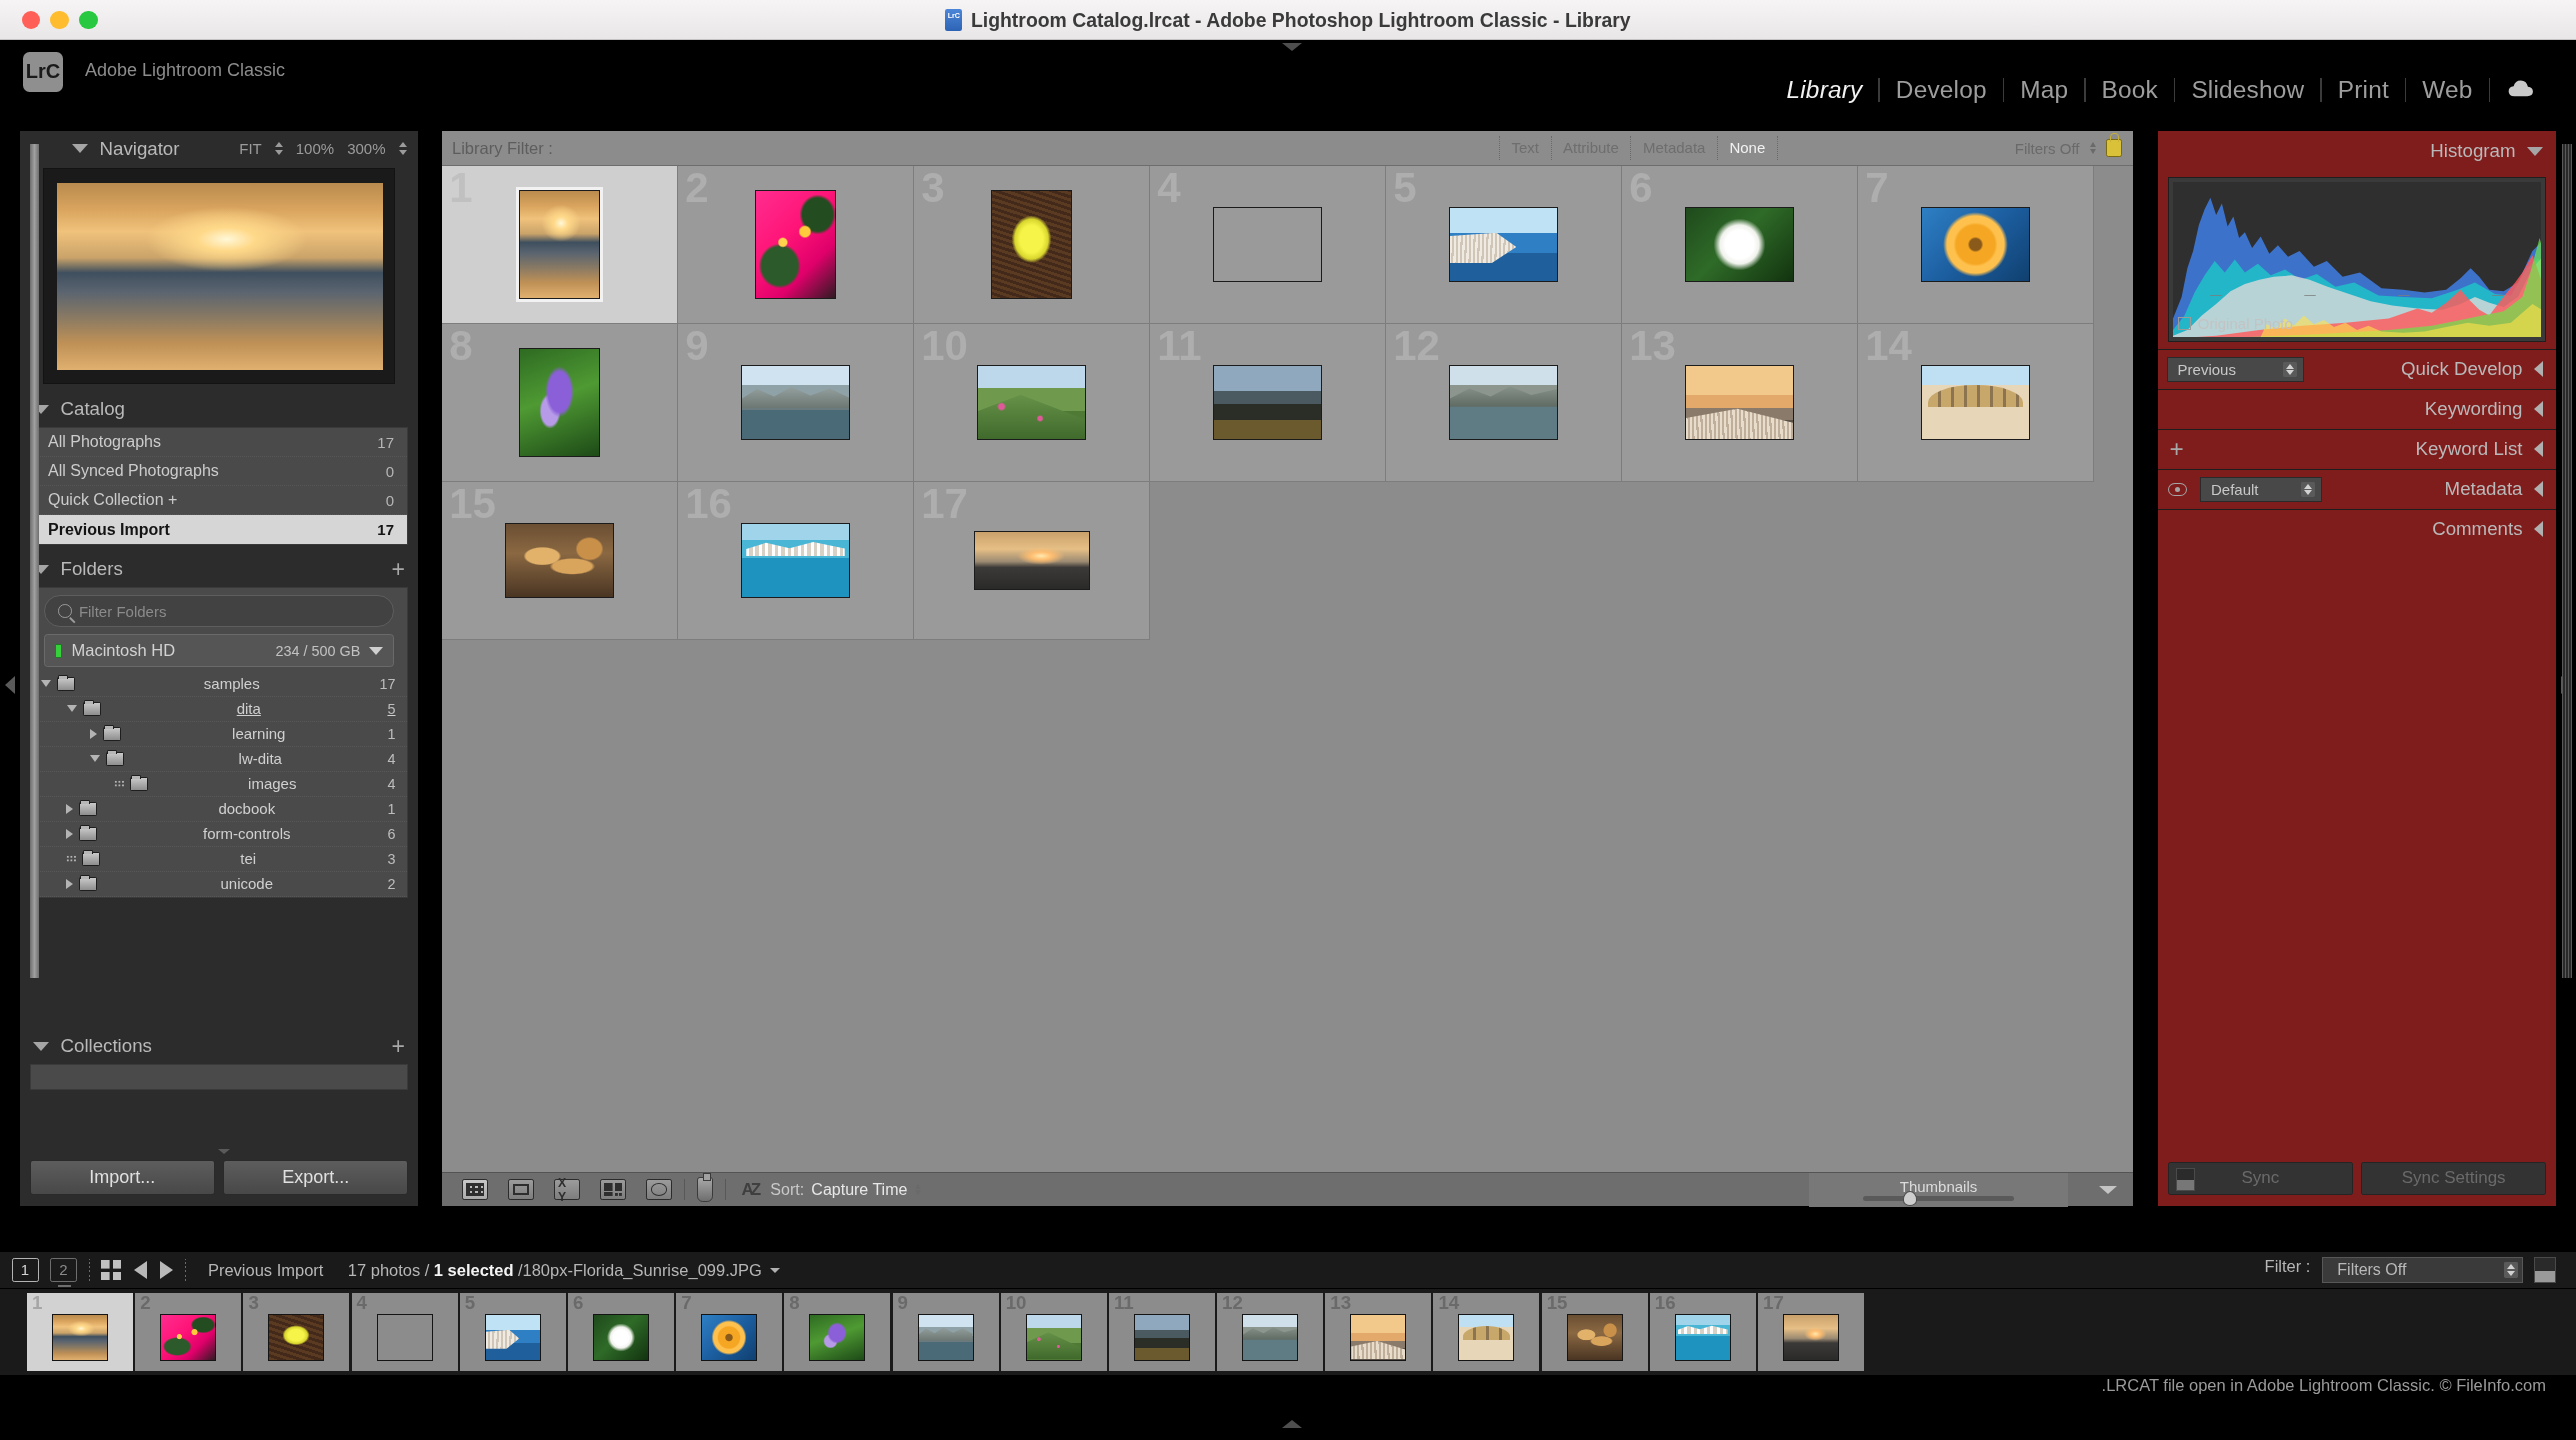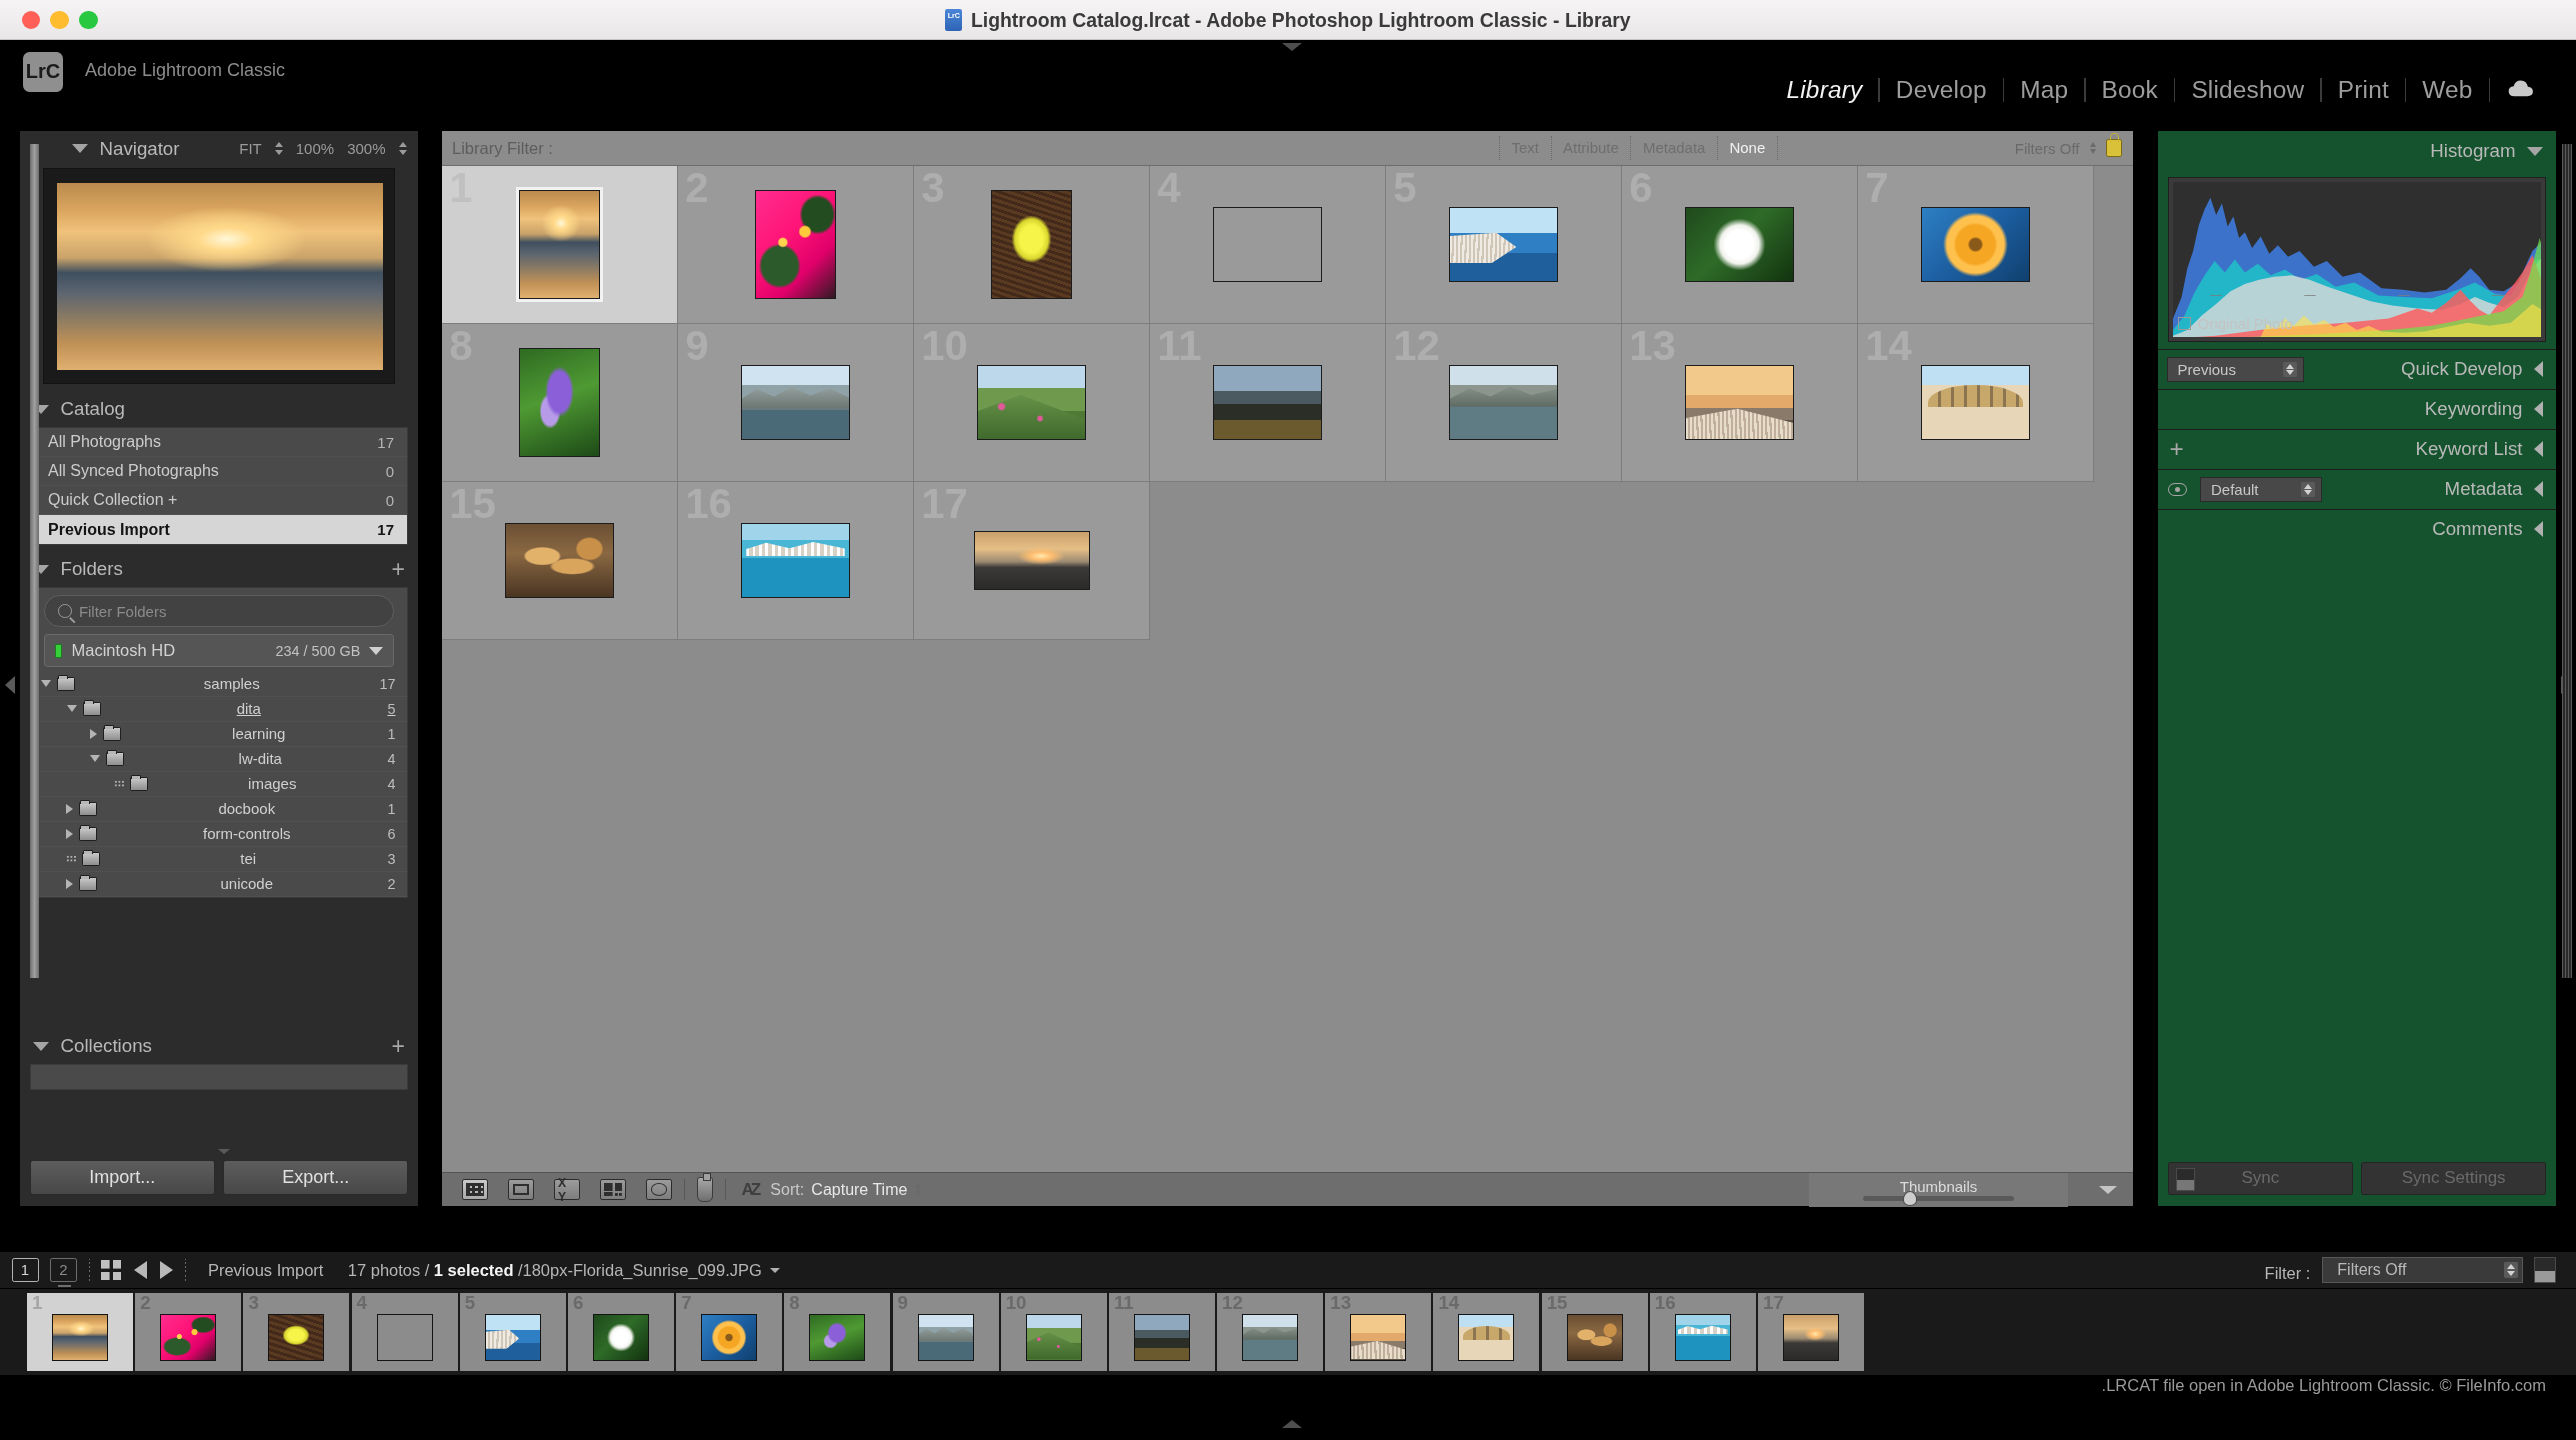--- a/index.html
+++ b/index.html
@@ -241,21 +241,21 @@
   #thumbs-box{position:absolute;right:65px;width:259px;height:34px;background:#787878;
     display:flex;flex-direction:column;align-items:center;justify-content:center;}
   #thumbs-label{font-size:15px;color:#dcdcdc;margin-bottom:1.4px;}
   #thumbs-track{width:151px;height:5px;background:#5a5a5a;border-radius:2.9px;position:relative;}
   #thumbs-knob{position:absolute;left:40px;top:-5px;width:14.4px;height:14.4px;background:#cdcdcd;
     border:0.7px solid #4a4a4a;border-radius:50% 50% 50% 50%/60% 60% 40% 40%;}
   #thumbs-reveal{position:absolute;right:16px;width:0;height:0;
     border-left:9.3px solid transparent;border-right:9.3px solid transparent;border-top:8px solid #c4c4c4;}
 
   
-  #right-panel{position:absolute;right:20px;top:131px;width:398px;height:1075px;background:#14532d;}
+  #right-panel{position:absolute;right:20px;top:131px;width:398px;height:1075px;background:#7f1d1d;}
   .rsec-hd{height:40px;display:flex;align-items:center;justify-content:flex-end;padding-right:13px;
     gap:11.5px;color:#b9b9b9;font-size:18.7px;position:relative;border-top:1.4px solid #1d1d1d;}
   .rsec-hd:first-child{border-top:none;}
   #histogram{margin:5.8px 10px 0;height:165px;background:#3a3a3a;border:0.7px solid #1f1f1f;position:relative;overflow:hidden;}
   #hist-canvas{position:absolute;inset:4.3px;background:#2f2f2f;overflow:hidden;}
   #hist-stats{position:absolute;left:0;right:0;bottom:39px;height:16px;display:flex;
     justify-content:space-around;align-items:center;color:#7c7c7c;font-size:11.5px;}
   #orig-photo{position:absolute;left:8.6px;bottom:8.6px;display:flex;align-items:center;gap:7.2px;
     color:#c3c3c3;font-size:15px;}
   .chk{width:13px;height:13px;border:1.4px solid #9b9b9b;}
@@ -289,21 +289,21 @@
                linear-gradient(#c0c0c0,#c0c0c0) 0 11.5px/8.6px 8.6px no-repeat,
                linear-gradient(#c0c0c0,#c0c0c0) 11.5px 11.5px/8.6px 8.6px no-repeat;}
   .fs-arrow{margin-left:13px;width:0;height:0;}
   .fs-arrow.back{border-top:9.3px solid transparent;border-bottom:9.3px solid transparent;border-right:13px solid #b8b8b8;}
   .fs-arrow.fwd{border-top:9.3px solid transparent;border-bottom:9.3px solid transparent;border-left:13px solid #b8b8b8;}
   #fs-source{margin-left:21.6px;font-size:16.5px;color:#b6b6b6;}
   #fs-counts{margin-left:24.4px;font-size:16.5px;color:#b6b6b6;display:flex;align-items:center;gap:4.3px;}
   #fs-counts b{color:#f4f4f4;}
   #fs-caret{margin-left:8.6px;width:0;height:0;border-left:5px solid transparent;
     border-right:5px solid transparent;border-top:5.8px solid #b0b0b0;}
-  #fs-filter{position:absolute;right:20px;display:flex;align-items:flex-end;gap:11.5px;}
+  #fs-filter{position:absolute;right:20px;display:flex;align-items:flex-start;gap:11.5px;}
   #fs-filter-label{font-size:16.5px;color:#b6b6b6;}
   #fs-filter-combo{width:201px;height:26px;background:#3a3a3a;border:0.7px solid #575757;
     display:flex;align-items:center;padding:0 4.3px 0 14.4px;color:#b9b9b9;font-size:16px;}
   #fs-filter-combo .sw{margin-left:auto;}
   #fs-flag{width:21.6px;height:26px;border:0.7px solid #4a4a4a;
     background:linear-gradient(#2a2a2a 0 55%,#9a9a9a 55% 100%);}
 
   
   #filmstrip{position:absolute;left:0;top:1289px;width:2576px;height:86px;background:#1a1a1a;
     display:flex;align-items:center;padding-left:27px;}

